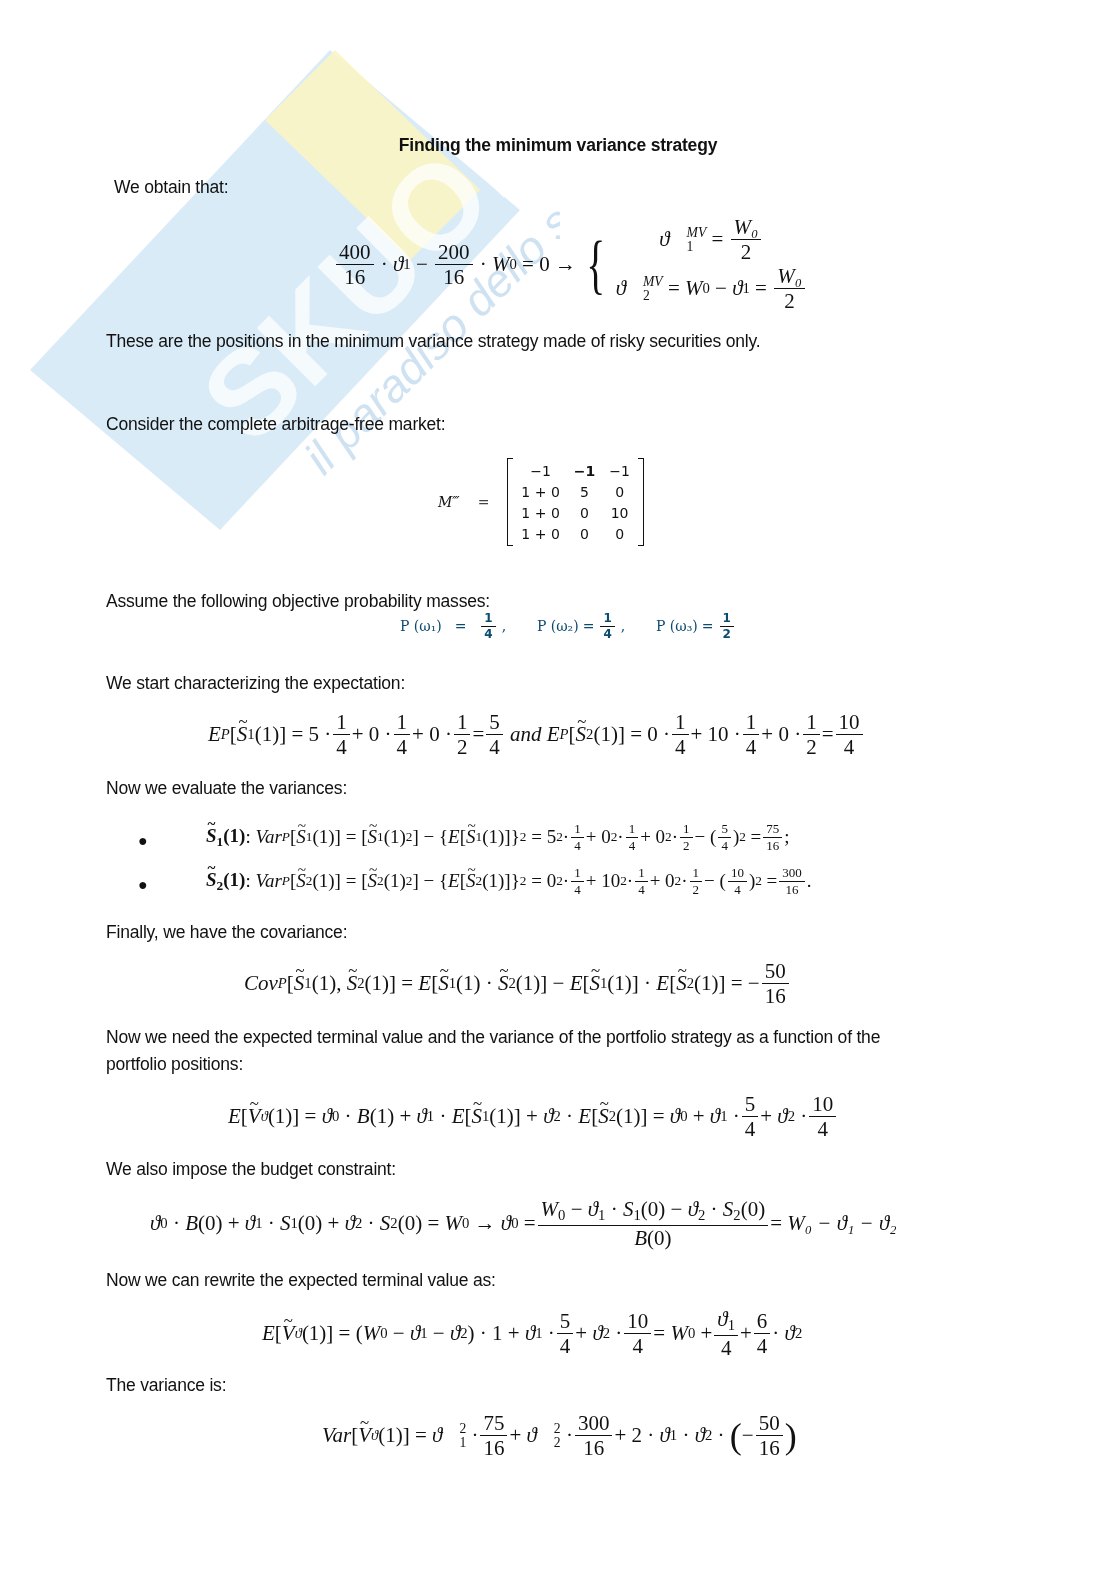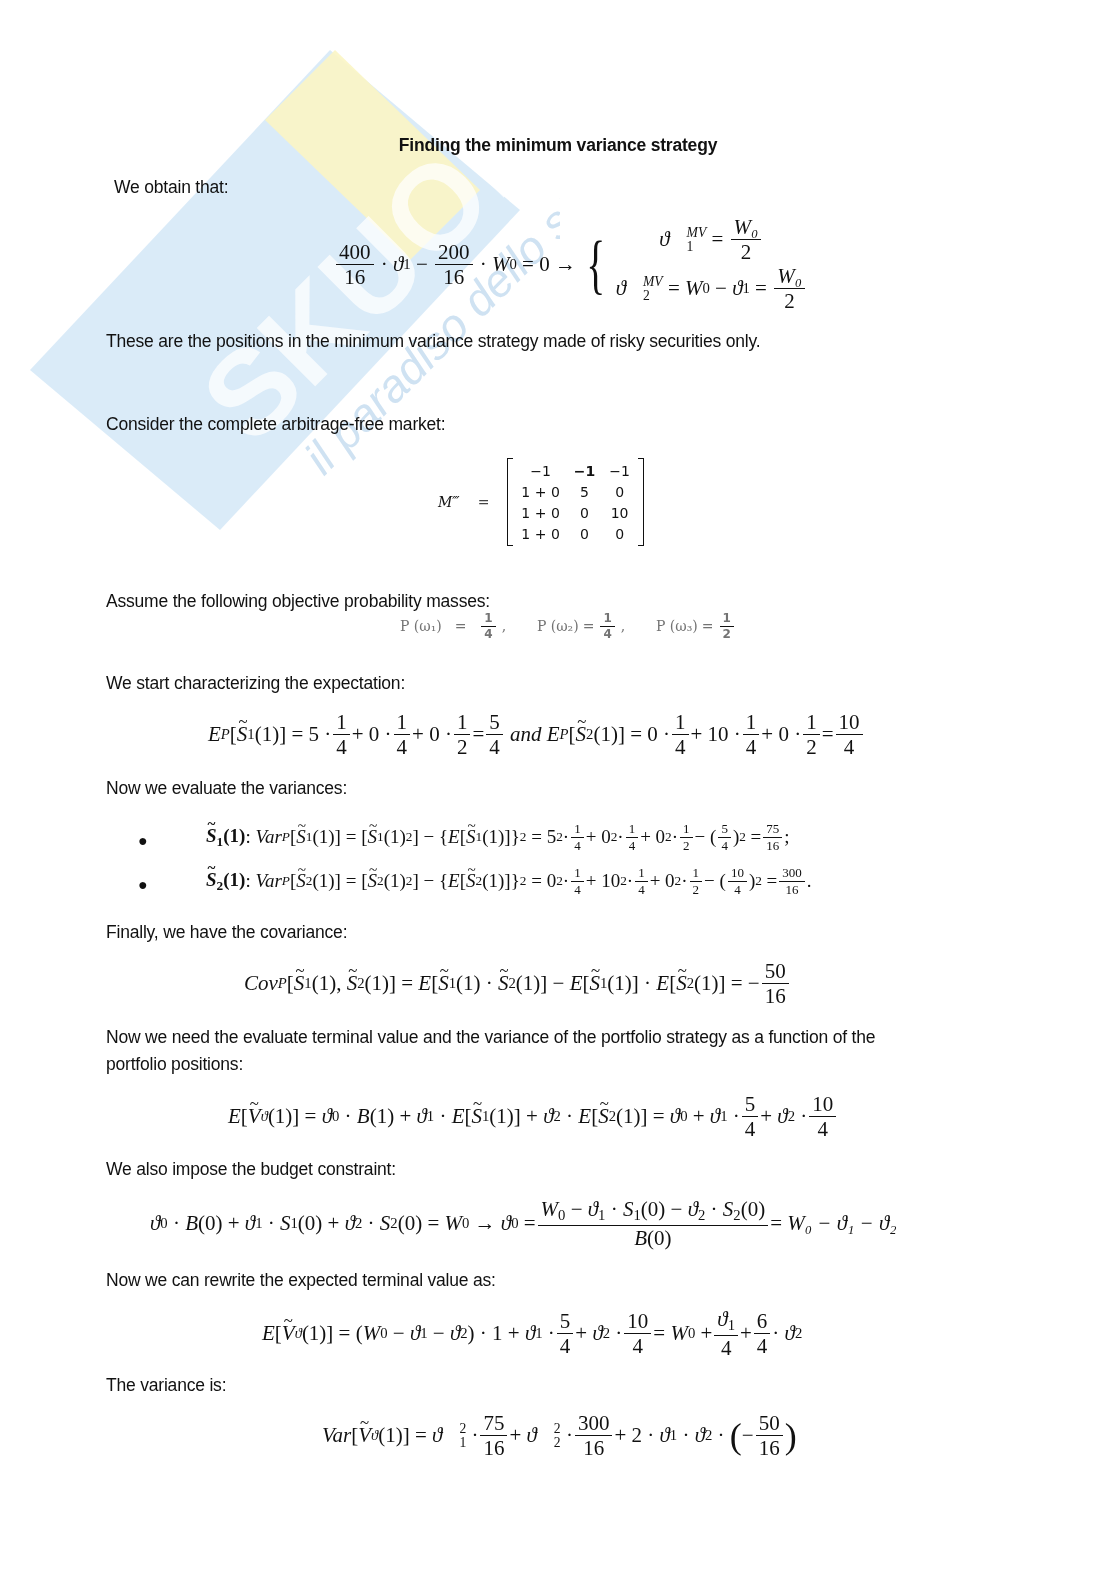--- a/index.html
+++ b/index.html
@@ -25,21 +25,21 @@
   .sys .row { display: flex; align-items: center; justify-content: center; }
   .matrix-wrap { position: absolute; left: 438px; top: 458px; display: flex; align-items: center; font-family: "DejaVu Sans", sans-serif; font-size: 14px; color: #111; }
   .mlabel { font-family: "DejaVu Serif", serif; font-style: italic; margin-right: 18px; }
   .meq { margin-right: 18px; color: #444; }
   .mat { border-left: 1.5px solid #111; border-right: 1.5px solid #111; padding: 2px 6px; position: relative; }
   .mat::before, .mat::after { content: ""; position: absolute; width: 5px; top: 0; bottom: 0; border-top: 1.5px solid #111; border-bottom: 1.5px solid #111; }
   .mat::before { left: 0; }
   .mat::after { right: 0; }
   .mat table { border-collapse: collapse; }
   .mat td { padding: 1px 7px; text-align: center; height: 19px; }
-  .prob { position: absolute; left: 400px; top: 612px; font-family: "DejaVu Serif", serif; font-size: 14px; color: #737373; display: flex; align-items: center; gap: 4px; }
+  .prob { position: absolute; left: 400px; top: 612px; font-family: "DejaVu Serif", serif; font-size: 14px; color: #0c4a6e; display: flex; align-items: center; gap: 4px; }
   .prob .frac { font-family: "DejaVu Sans", sans-serif; font-size: 12px; font-weight: bold; }
   .bullet { position: absolute; left: 138px; font-size: 16px; }
   .bullet-row { position: absolute; left: 170px; font-family: "Liberation Serif", serif; font-size: 19px; display: flex; align-items: center; white-space: nowrap; color: #111; margin-left: 36px; }
   .bold { font-weight: bold; }
 </style>
 </head>
 <body>
 
 <div class="page">
 
@@ -224,21 +224,21 @@
   <div class="txt" style="left:106px; top:922px;">Finally, we have the covariance:</div>
 
   <div class="math" style="left:244px; top:960px;">
     <i>Cov</i><span class="sup"><i>P</i></span>[<i class="tilde">S</i><span class="sub">1</span>(1),&nbsp;<i class="tilde">S</i><span class="sub">2</span>(1)]&nbsp;=&nbsp;<i>E</i>[<i class="tilde">S</i><span class="sub">1</span>(1)&nbsp;·&nbsp;<i class="tilde">S</i><span class="sub">2</span>(1)]&nbsp;−&nbsp;<i>E</i>[<i class="tilde">S</i><span class="sub">1</span>(1)]&nbsp;·&nbsp;<i>E</i>[<i class="tilde">S</i><span class="sub">2</span>(1)]&nbsp;=&nbsp;<span>−</span>
     <span class="frac">
         <span class="num">50</span>
         <span class="den">16</span>
       </span>
   </div>
 
-  <div class="txt" style="left:106px; top:1027px;">Now we need the evaluate terminal value and the variance of the portfolio strategy as a function of the</div>
+  <div class="txt" style="left:106px; top:1027px;">Now we need the expected terminal value and the variance of the portfolio strategy as a function of the</div>
   <div class="txt" style="left:106px; top:1054px;">portfolio positions:</div>
 
   <div class="math" style="left:228px; top:1093px;">
     <i>E</i>[<i class="tilde">V</i><span class="sub"><i>ϑ</i></span>(1)]&nbsp;=&nbsp;<i>ϑ</i><span class="sub">0</span>&nbsp;·&nbsp;<i>B</i>(1)&nbsp;+&nbsp;<i>ϑ</i><span class="sub">1</span>&nbsp;·&nbsp;<i>E</i>[<i class="tilde">S</i><span class="sub">1</span>(1)]&nbsp;+&nbsp;<i>ϑ</i><span class="sub">2</span>&nbsp;·&nbsp;<i>E</i>[<i class="tilde">S</i><span class="sub">2</span>(1)]&nbsp;=&nbsp;<i>ϑ</i><span class="sub">0</span>&nbsp;+&nbsp;<i>ϑ</i><span class="sub">1</span>&nbsp;·
     <span class="frac">
         <span class="num">5</span>
         <span class="den">4</span>
       </span>+&nbsp;<i>ϑ</i><span class="sub">2</span>&nbsp;·
     <span class="frac">
         <span class="num">10</span>

